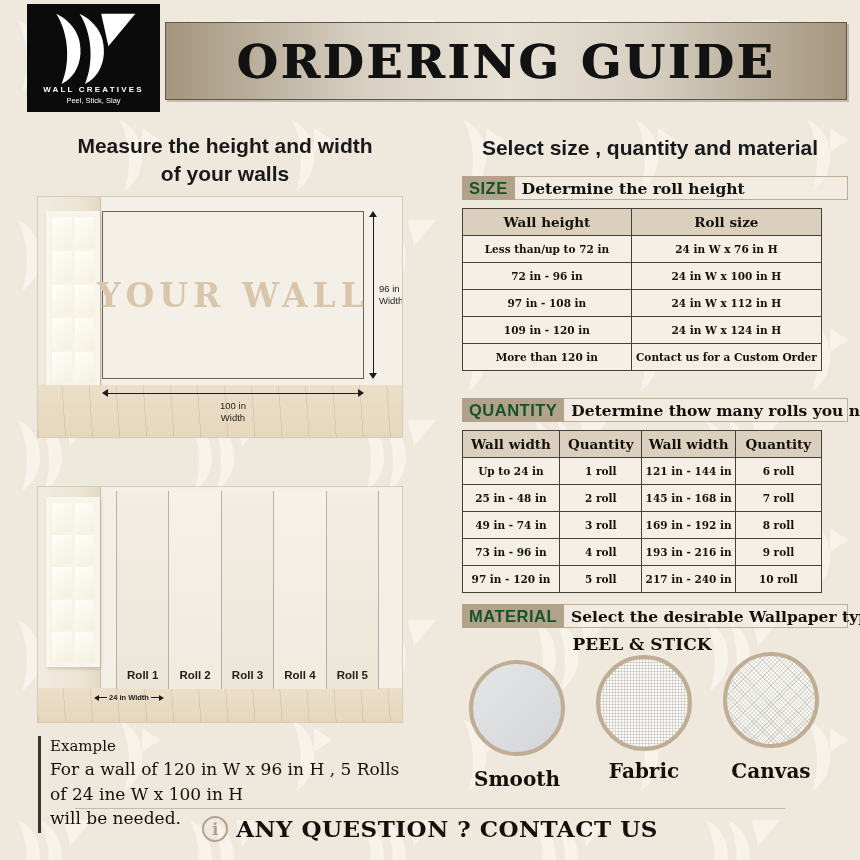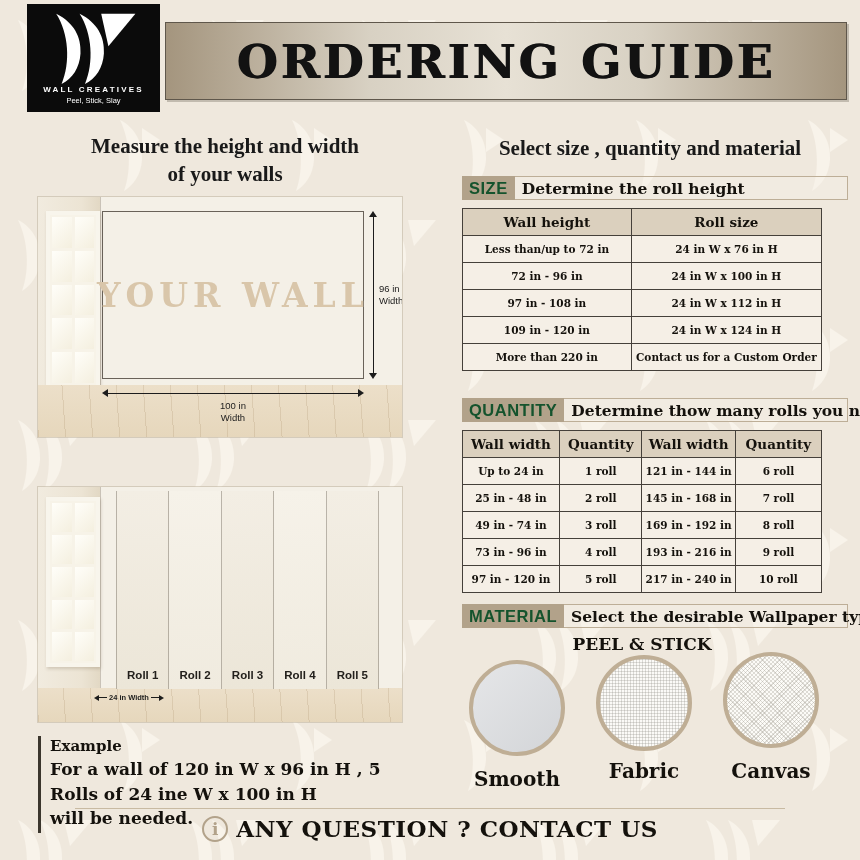--- a/index.html
+++ b/index.html
@@ -16,21 +16,21 @@
   .logo-name{color:#fff;font-size:8px;letter-spacing:2.2px;font-weight:bold;white-space:nowrap;}
   .logo-tag{color:#fff;font-size:7.5px;margin-top:2px;white-space:nowrap;}
   .title-bar{position:absolute;left:165px;top:22px;width:682px;height:78px;
              background:linear-gradient(90deg,#a4957e 0%,#d8d1c3 30%,#e7e1d5 50%,#d8d1c3 70%,#a4957e 100%);
              border:1px solid #5f574b;box-shadow:2px 2px 0 rgba(60,52,40,.25);
              display:flex;align-items:center;justify-content:center;}
   .title-text{font-family:"DejaVu Serif",serif;font-weight:bold;font-size:47px;letter-spacing:3px;
               color:#121212;text-shadow:1px 0 0 #121212;}
 
   
-  .col-heading{position:absolute;font-weight:bold;font-size:21px;line-height:1.35;text-align:center;color:#191919;font-family:Liberation Serif, serif;}
+  .col-heading{position:absolute;font-weight:bold;font-size:21px;line-height:1.35;text-align:center;color:#191919;}
   .left-heading{left:30px;top:132px;width:390px;}
   .right-heading{left:450px;top:134px;width:400px;}
 
   
   .room{position:absolute;left:38px;width:364px;background:#f4f0e7;overflow:hidden;
         box-shadow:0 0 0 1px rgba(190,178,158,.55);}
   .room1{top:197px;height:240px;}
   .room2{top:487px;height:235px;}
   .sidewall{position:absolute;left:0;top:0;bottom:0;width:62px;
             background:linear-gradient(90deg,#f1ebdf 0%,#ece4d4 70%,#e2d8c4 100%);}
@@ -74,21 +74,21 @@
               font-weight:bold;font-size:11.5px;color:#23201c;}
   .dim-24{position:absolute;left:56px;top:206px;width:80px;display:flex;align-items:center;font-size:7.5px;
           color:#1c1c1c;font-weight:bold;}
   .dim-24 .t{margin:0 2px;white-space:nowrap;}
   .arr-left-s{width:0;height:0;border-top:3px solid transparent;border-bottom:3px solid transparent;border-right:5px solid #1c1c1c;}
   .arr-right-s{width:0;height:0;border-top:3px solid transparent;border-bottom:3px solid transparent;border-left:5px solid #1c1c1c;}
   .mini-line{height:1px;width:8px;background:#1c1c1c;}
 
   
   .example{position:absolute;left:38px;top:736px;width:375px;border-left:3px solid #3b362d;
-           padding:1px 0 2px 9px;font-family:"DejaVu Serif",serif;font-weight:bold;color:#14110c;}
+           padding:1px 0 2px 9px;font-family:"DejaVu Serif",serif;font-weight:normal;color:#14110c;}
   .example .ttl{font-size:15px;margin-bottom:2px;}
   .example .ln{font-size:17px;line-height:1.45;}
 
   
   .section-bar{position:absolute;left:462px;width:386px;height:24px;border:1px solid #bdae97;
                display:flex;align-items:center;background:rgba(247,242,233,.35);}
   .chip{background:#b2a28a;color:#14532d;font-weight:bold;font-size:16.5px;letter-spacing:.5px;
         height:24px;margin:-1px 0 -1px -1px;display:flex;align-items:center;padding:0 7px;}
   .bar-text{font-family:"DejaVu Serif",serif;font-weight:bold;font-size:15.5px;margin-left:7px;color:#14110c;white-space:nowrap;}
   .bar-size{top:176px;}
@@ -285,21 +285,21 @@
           </tr>
           <tr>
             <td>97 in - 108 in</td>
             <td>24 in W x 112  in H</td>
           </tr>
           <tr>
             <td>109 in - 120 in</td>
             <td>24 in W x 124 in H</td>
           </tr>
           <tr>
-            <td>More than 220 in</td>
+            <td>More than 120 in</td>
             <td>Contact us for a Custom Order</td>
           </tr>
         </tbody>
     </table>
 
     <div class="section-bar bar-qty">
       <span class="chip">QUANTITY</span>
       <span class="bar-text">Determine thow many rolls you need</span>
     </div>
     <table class="guide qty-table">

